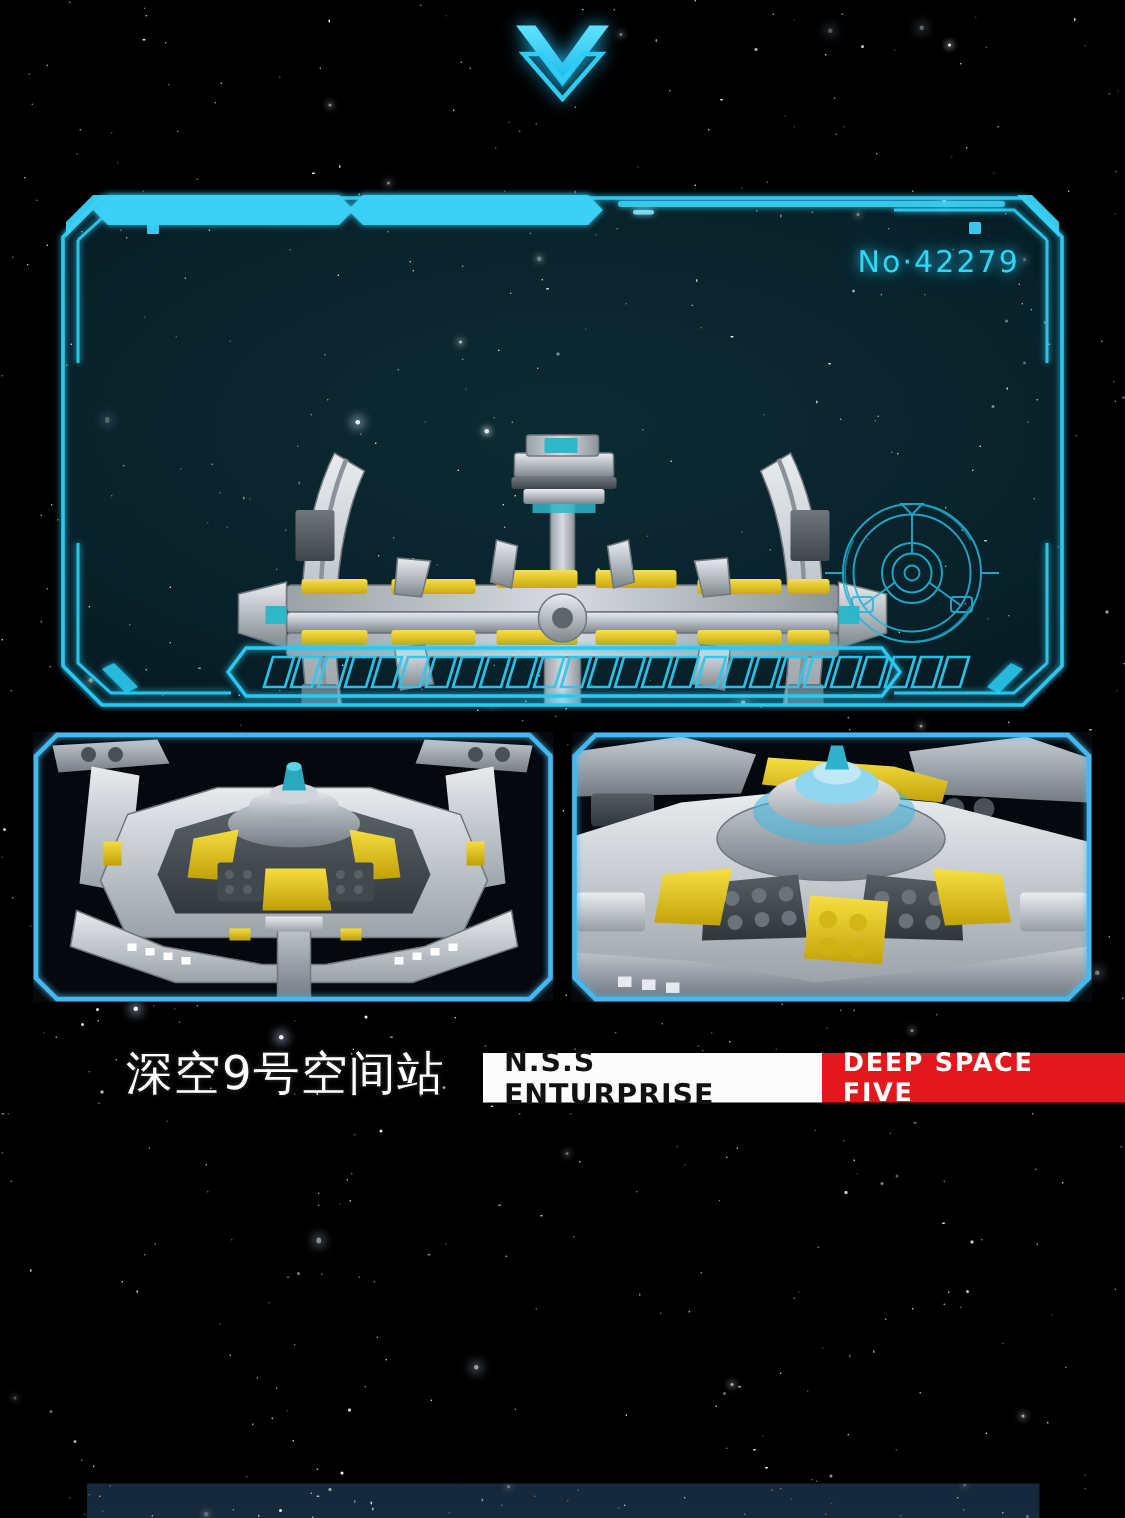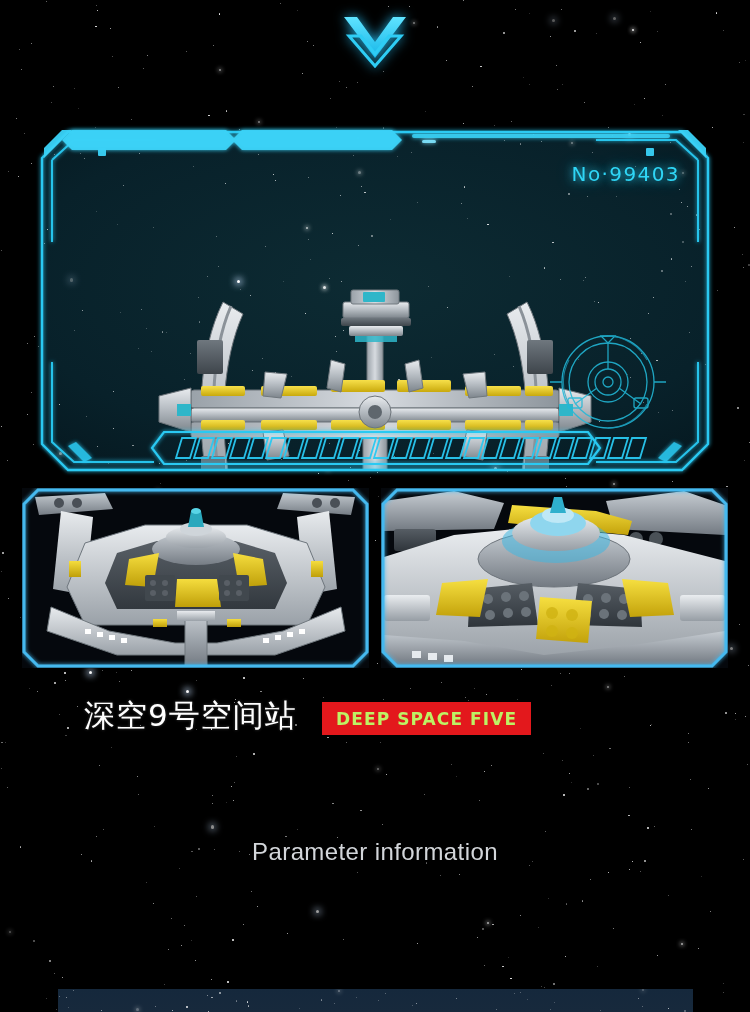--- a/index.html
+++ b/index.html
@@ -84,21 +84,21 @@
   .badge{
     position:absolute; left:322px; top:702px; height:33px;
     display:flex; align-items:stretch; z-index:7;
   }
   .badge-white{
     background:#fcfcfc; color:#111; display:flex; align-items:center;
     padding:0 12px 0 14px; font-weight:bold; font-size:19px; letter-spacing:.6px;
     font-family:"DejaVu Sans","Liberation Sans",sans-serif;
   }
   .badge-red{
-    background:#e3181c; color:#bef264; display:flex; align-items:center;
+    background:#e3181c; color:#ffffff; display:flex; align-items:center;
     padding:0 14px; font-weight:bold; font-size:17px; letter-spacing:1.1px;
     font-family:"DejaVu Sans","Liberation Sans",sans-serif;
   }
 
   
   .section-head{
     position:absolute; left:0; right:0; top:828px; text-align:center; z-index:6;
   }
   .sec-cn{
     font-size:53px; font-weight:bold; color:#fff; letter-spacing:4px; line-height:1.12;
@@ -1052,21 +1052,21 @@
         </g>
         <g fill="none" stroke="#1d9fbf" stroke-width="1.1" opacity=".8">
           <path d="M60 14 A46 46 0 0 1 99 38"></path>
           <path d="M99 82 A46 46 0 0 1 60 106"></path>
           <path d="M21 82 A46 46 0 0 1 21 38"></path>
         </g>
       </svg>
     </div>
   </div>
 
-  <div class="product-no">No·99403</div>
+  <div class="product-no">No·42279</div>
 
   <svg class="hero-frame" viewBox="0 0 678 350" preserveAspectRatio="none">
     <defs>
       <filter id="glow" x="-50%" y="-50%" width="200%" height="200%">
         <feGaussianBlur stdDeviation="2.2" result="b"></feGaussianBlur>
         <feMerge>
             <feMergeNode in="b"></feMergeNode>
             <feMergeNode in="SourceGraphic"></feMergeNode>
           </feMerge>
       </filter>
@@ -1325,25 +1325,25 @@
         </filter>
       </defs>
       <path d="M2 16 L16 2 L331 2 L345 16 L345 164 L331 178 L16 178 L2 164 Z" fill="none" stroke="#45b9ef" stroke-width="3" filter="url(#pg2)"></path>
     </svg>
   </div>
 </div>
 
 <div class="cn-title">深空9号空间站</div>
 
 <div class="badge">
+  <div class="badge-white">N.S.S ENTURPRISE</div>
   <div class="badge-red">DEEP SPACE FIVE</div>
 </div>
 
 <div class="section-head">
-  <div class="sec-en">Parameter information</div>
 </div>
 
 <div class="bottom-panel">
   <div class="hero-stars" id="panel-stars">
       <i class="star" style="left:149.1px;top:5.7px;width:0.9px;height:0.9px;opacity:0.74"></i>
       <i class="star" style="left:188.9px;top:12.4px;width:1.3px;height:1.3px;opacity:0.84"></i>
       <i class="star" style="left:297.7px;top:7.5px;width:0.9px;height:0.9px;opacity:0.37"></i>
       <i class="star glow" style="left:584.3px;top:0.3px;width:2.1px;height:2.1px;opacity:0.28"></i>
       <i class="star" style="left:469.1px;top:10.2px;width:1.3px;height:1.3px;opacity:0.27"></i>
       <i class="star" style="left:8.4px;top:7.7px;width:0.9px;height:0.9px;opacity:0.73"></i>

